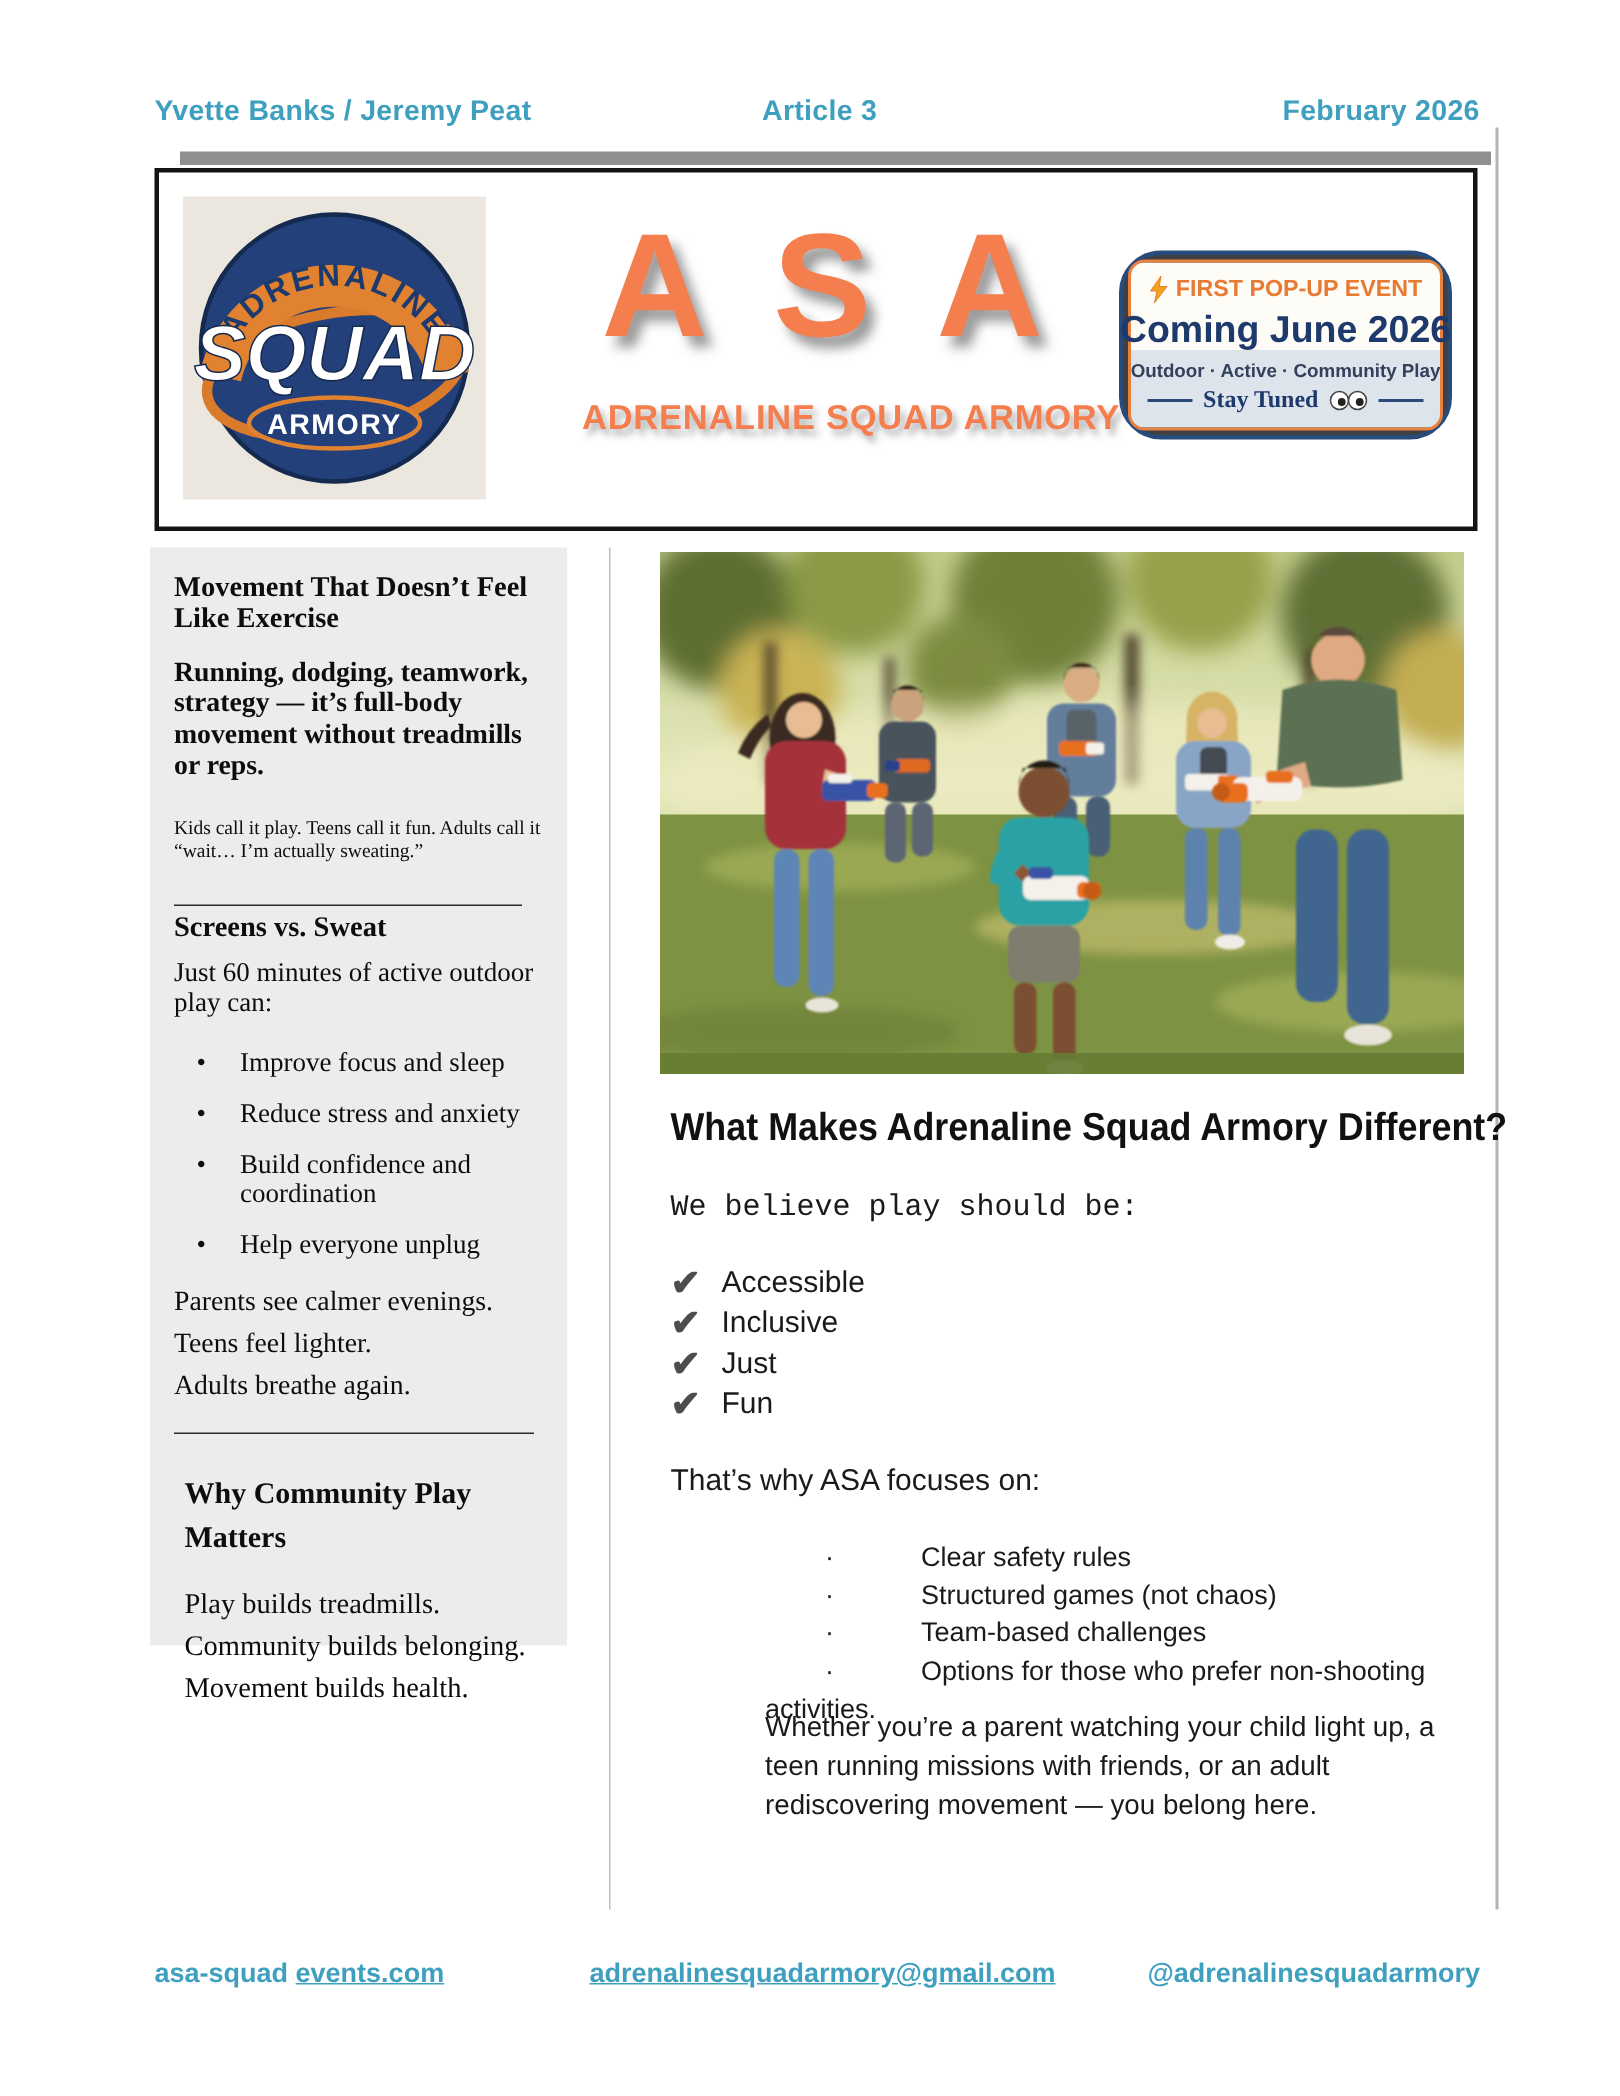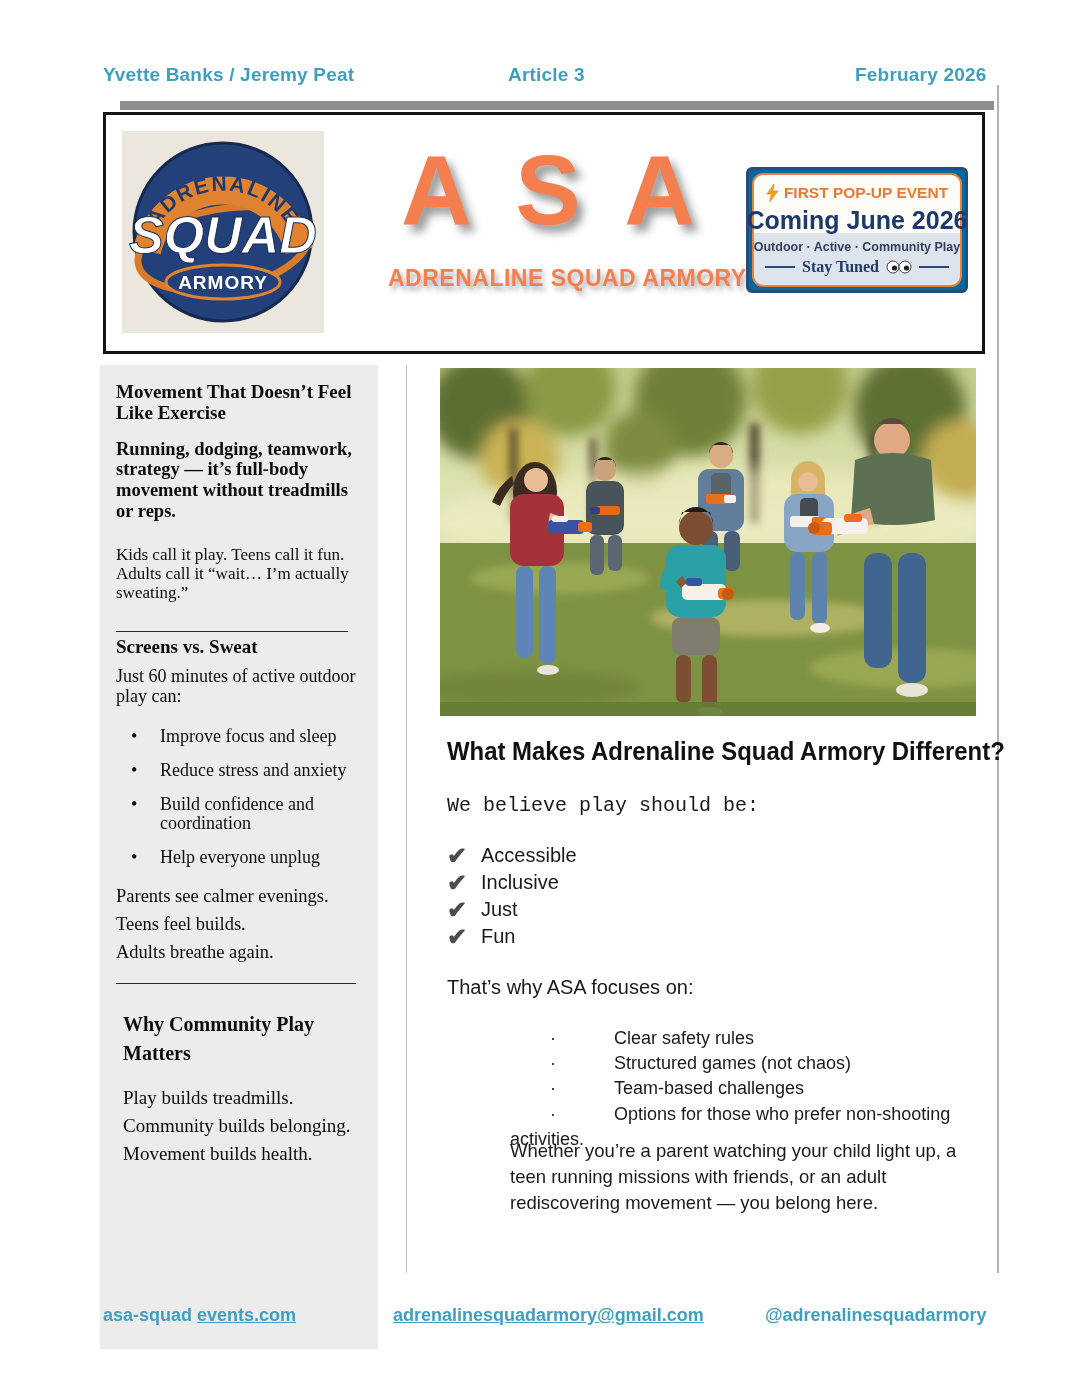--- a/index.html
+++ b/index.html
@@ -12,42 +12,42 @@
 
   
   .mast-shadow{left:120px;top:101px;width:874px;height:9px;background:#8f8f8f;}
   .masthead{left:103px;top:112px;width:876px;height:236px;border:3px solid #141414;background:#ffffff;}
   .logo-wrap{left:16px;top:16px;width:202px;height:202px;background:#ece7de;}
   .wordmark{left:282px;top:26px;width:330px;text-align:center;}
   .wordmark .asa{font-size:98px;line-height:1;font-weight:bold;color:#f57e4e;letter-spacing:10px;
                  text-shadow:6px 7px 8px rgba(70,70,70,.55);white-space:nowrap;}
   .wordmark .asa-sub{margin-top:26px;font-size:23px;font-weight:bold;color:#f57e4e;letter-spacing:.5px;
                  text-shadow:3px 4px 5px rgba(90,90,90,.5);white-space:nowrap;}
-  .event-badge{left:640px;top:52px;width:222px;height:126px;border:3px solid #274b7a;border-radius:6px;
-               background:#0369a1;padding:3px;box-sizing:border-box;}
+  .event-badge{left:640px;top:52px;width:222px;height:126px;border:3px solid #274b7a;border-radius:28px;
+               background:#404040;padding:3px;box-sizing:border-box;}
   .event-inner{width:100%;height:100%;border:2px solid #e8813f;border-radius:11px;box-sizing:border-box;
                background:linear-gradient(#fdfcf6 0 53%,#dde4eb 53% 100%);
                display:flex;flex-direction:column;align-items:center;justify-content:space-evenly;padding:4px 2px;}
   .ev-line1{color:#e87a33;font-weight:bold;font-size:15.5px;display:flex;align-items:center;gap:5px;white-space:nowrap;}
   .ev-line2{color:#1e3a6d;font-weight:bold;font-size:25px;white-space:nowrap;}
   .ev-line3{color:#33415c;font-weight:600;font-size:12.5px;white-space:nowrap;}
   .ev-line4{display:flex;align-items:center;gap:7px;color:#1e3a6d;}
   .ev-dash{width:30px;height:2px;background:#2a4a7a;}
   .ev-script{font-family:"Liberation Serif",serif;font-weight:bold;font-size:16px;white-space:nowrap;}
 
   
   .vrule-mid{left:406px;top:365px;width:1px;height:908px;background:#bdbdbd;}
   .vrule-right{left:997px;top:85px;width:2px;height:1188px;background:#b3b3b3;}
 
   
-  .sidebar{left:100px;top:365px;width:278px;height:984px;background:#ececec;box-sizing:border-box;
+  .sidebar{left:100px;top:365px;width:278px;height:732px;background:#ececec;box-sizing:border-box;
            padding:16px 16px 0 16px;font-family:"Liberation Serif",serif;color:#0d0d0d;}
   .sb-title{font-size:19px;font-weight:bold;line-height:1.12;}
   .sb-lead{margin-top:15px;font-size:18.5px;font-weight:bold;line-height:1.12;}
-  .sb-quote{margin-top:24px;font-size:17px;line-height:1.12;}
+  .sb-quote{margin-top:24px;font-size:13px;line-height:1.12;}
   .sb-div{margin-top:28px;width:232px;border-top:1.5px solid #2a2a2a;}
   .sb-h2{margin-top:4px;font-size:19px;font-weight:bold;}
   .sb-intro{margin-top:8px;font-size:18px;line-height:1.15;}
   .sb-list{margin-top:20px;}
   .sb-li{display:flex;margin-bottom:15px;font-size:18px;line-height:1.06;}
   .sb-li::before{content:"•";width:44px;padding-left:15px;box-sizing:border-box;flex:none;}
   .sb-out{font-size:18.5px;line-height:1.52;}
   .sb-div2{margin-top:16px;width:240px;border-top:1.5px solid #2a2a2a;}
   .sb-box{margin-top:26px;padding-left:7px;}
   .sb-box-title{font-size:20px;font-weight:bold;line-height:1.45;width:210px;}
@@ -140,21 +140,21 @@
     <div class="sb-h2">Screens vs. Sweat</div>
     <div class="sb-intro">Just 60 minutes of active outdoor play can:</div>
     <div class="sb-list">
       <div class="sb-li">Improve focus and sleep</div>
       <div class="sb-li">Reduce stress and anxiety</div>
       <div class="sb-li">Build confidence and coordination</div>
       <div class="sb-li">Help everyone unplug</div>
     </div>
     <div class="sb-out">
       <div>Parents see calmer evenings.</div>
-      <div>Teens feel builds.</div>
+      <div>Teens feel lighter.</div>
       <div>Adults breathe again.</div>
     </div>
     <div class="sb-div2"></div>
     <div class="sb-box">
       <div class="sb-box-title">Why Community Play Matters</div>
       <div class="sb-box-lines">
         <div>Play builds treadmills.</div>
         <div>Community builds belonging.</div>
         <div>Movement builds health.</div>
       </div>

